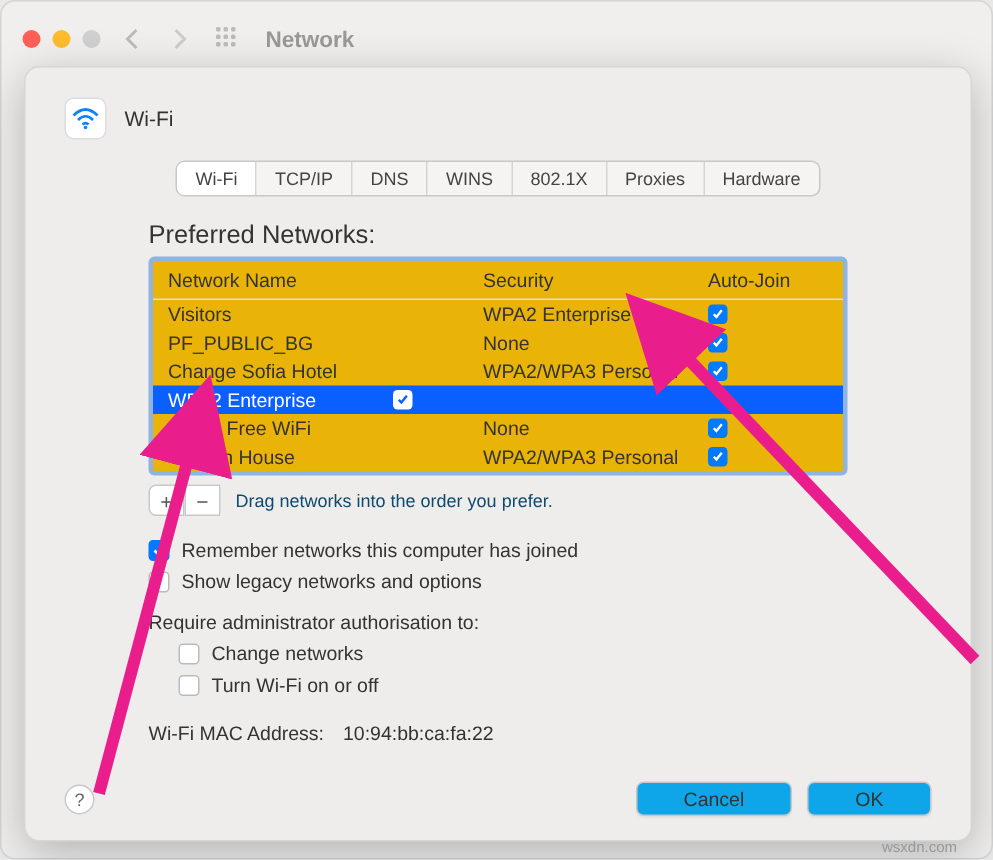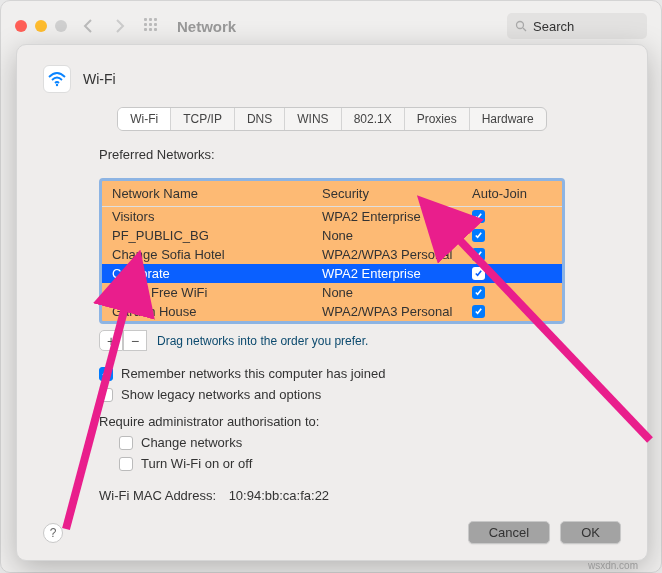--- a/index.html
+++ b/index.html
@@ -19,22 +19,22 @@
 .sheet{position:absolute;top:44px;left:16px;right:14px;bottom:12px;background:#efedec;border:1px solid #d6d6d6;border-radius:10px;box-shadow:0 8px 30px rgba(0,0,0,.25);padding:20px 26px 18px}
 .hdr{display:flex;align-items:center;gap:12px;margin-bottom:14px}
 .wifi-ico{width:28px;height:28px;border-radius:6px;background:#fff;border:1px solid #ddd;display:flex;align-items:center;justify-content:center}
 .hdr-title{font-size:14px}
 .tabs{display:flex;justify-content:center;margin-bottom:16px}
 .tabwrap{display:flex;border:1px solid #c8c8c8;border-radius:6px;overflow:hidden;background:#f5f4f3}
 .tab{padding:4px 12px;font-size:12px;border-right:1px solid #d4d4d4;cursor:pointer;color:#444}
 .tab:last-child{border-right:none}
 .tab.active{background:#fff}
 .section{padding:0 56px}
-.lbl{font-size:13px;margin-bottom:16px;color:#333}
-.table-box{border:3px solid #8db4e3;border-radius:4px;background:#fdba74;position:relative}
+.lbl{font-size:17px;margin-bottom:4px;color:#333}
+.table-box{border:3px solid #8db4e3;border-radius:4px;background:#eab308;position:relative}
 .thead{display:flex;padding:5px 10px;border-bottom:1px solid #e0e0e0;font-size:12px;color:#555}
 .col-name{flex:0 0 210px}
 .col-sec{flex:0 0 150px}
 .col-auto{flex:0 0 70px}
 .tbody{max-height:120px;overflow:hidden}
 .row{display:flex;padding:2px 10px;align-items:flex-end;font-size:13px}
 .row.sel{background:#0a60ff;color:#fff}
 .row.sel .cell{color:#fff}
 .cell{font-size:13px}
 .chk{width:13px;height:13px;background:#007aff;border-radius:3px;display:inline-flex;align-items:center;justify-content:center}
@@ -48,21 +48,21 @@
 .opts{margin-top:12px}
 .optrow{display:flex;align-items:center;gap:8px;padding:3px 0}
 .cbx{width:14px;height:14px;border:1px solid #bbb;border-radius:3px;background:#fff;flex-shrink:0}
 .cbx.on{background:#007aff;border-color:#007aff;display:flex;align-items:center;justify-content:center}
 .indent{margin-left:20px}
 .mac{margin-top:14px;font-size:13px}
 .mac-lbl{display:inline-block;width:126px}
 .footer{position:absolute;bottom:16px;left:26px;right:26px;display:flex;align-items:center}
 .help{width:20px;height:20px;border:1px solid #c8c8c8;border-radius:50%;background:#fff;display:flex;align-items:center;justify-content:center;font-size:12px;color:#666;cursor:pointer}
 .btns{margin-left:auto;display:flex;gap:10px}
-.btn{padding:3px 20px;border:1px solid #c8c8c8;border-radius:5px;background:#a3a3a3;font-size:13px;cursor:pointer;box-shadow:0 1px 1px rgba(0,0,0,.05)}
+.btn{padding:3px 31px;border:1px solid #c8c8c8;border-radius:5px;background:#0ea5e9;font-size:13px;cursor:pointer;box-shadow:0 1px 1px rgba(0,0,0,.05)}
 .arrow{position:absolute;pointer-events:none}
 .arrow svg{overflow:visible}
 .watermark{position:absolute;bottom:2px;right:24px;font-size:10px;color:#999}
 </style>
 </head>
 <body>
 
 <div class="bgwin">
   <div class="titlebar">
     <div class="traffic">
@@ -87,27 +87,20 @@
           <span></span>
           <span></span>
           <span></span>
           <span></span>
           <span></span>
           <span></span>
           <span></span>
         </div>
       </div>
     <div class="wtitle">Network</div>
-    <div class="search">
-      <svg width="12" height="12" viewBox="0 0 12 12">
-          <circle cx="5" cy="5" r="3.5" fill="none" stroke="#aaa" stroke-width="1.3"></circle>
-          <line x1="8" y1="8" x2="11" y2="11" stroke="#aaa" stroke-width="1.3"></line>
-        </svg>
-      <span>Search</span>
-    </div>
   </div>
 </div>
 
 <div class="sheet">
   <div class="hdr">
     <div class="wifi-ico">
       <svg width="20" height="20" viewBox="0 0 20 20">
           <path d="M2 8 Q10 0 18 8" fill="none" stroke="#0a84ff" stroke-width="1.8"></path>
           <path d="M5 11 Q10 6 15 11" fill="none" stroke="#0a84ff" stroke-width="1.8"></path>
           <path d="M8 14 Q10 12 12 14" fill="none" stroke="#0a84ff" stroke-width="1.8"></path>
@@ -159,21 +152,20 @@
           <div class="row">
             <div class="cell col-name">Change Sofia Hotel</div>
             <div class="cell col-sec">WPA2/WPA3 Personal</div>
             <div class="cell col-auto"><span class="chk">
                 <svg viewBox="0 0 10 10">
                   <path d="M2 5l2 2 4-5" fill="none" stroke="#fff" stroke-width="1.8"></path>
                 </svg>
               </span></div>
           </div>
           <div class="row sel">
-            <div class="cell col-name">Corporate</div>
             <div class="cell col-sec">WPA2 Enterprise</div>
             <div class="cell col-auto"><span class="chk sel">
                 <svg viewBox="0 0 10 10">
                   <path d="M2 5l2 2 4-5" fill="none" stroke="#0a60ff" stroke-width="1.8"></path>
                 </svg>
               </span></div>
           </div>
           <div class="row">
             <div class="cell col-name">Harpa Free WiFi</div>
             <div class="cell col-sec">None</div>

